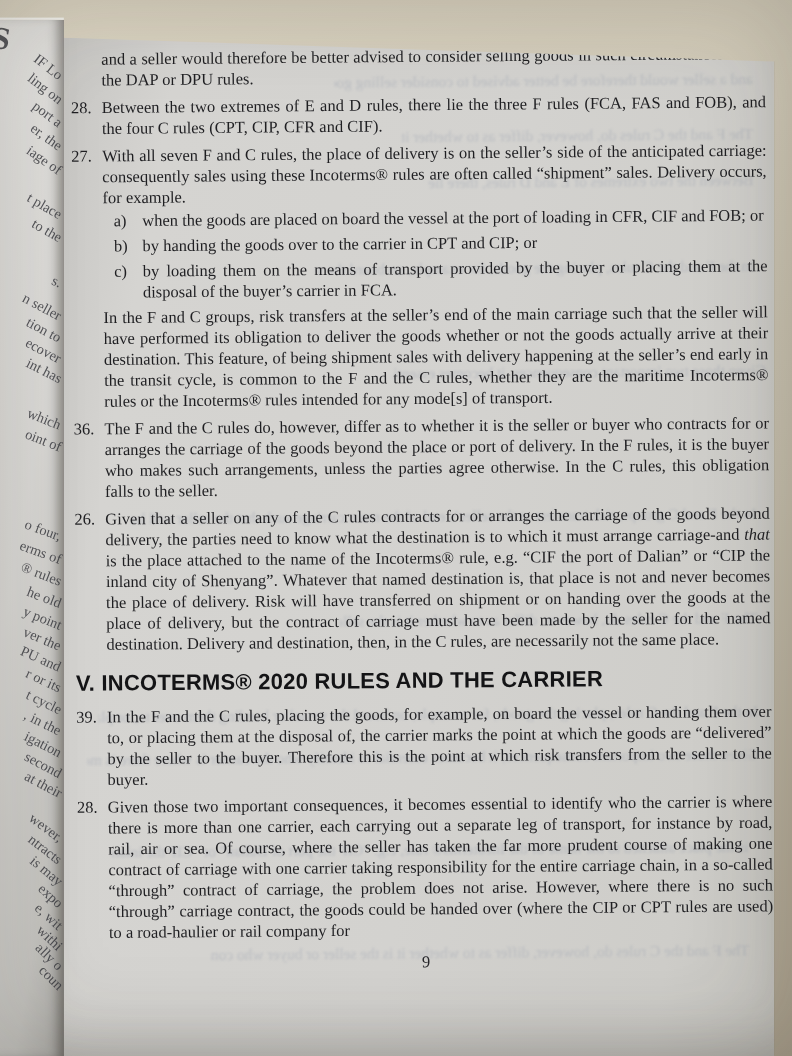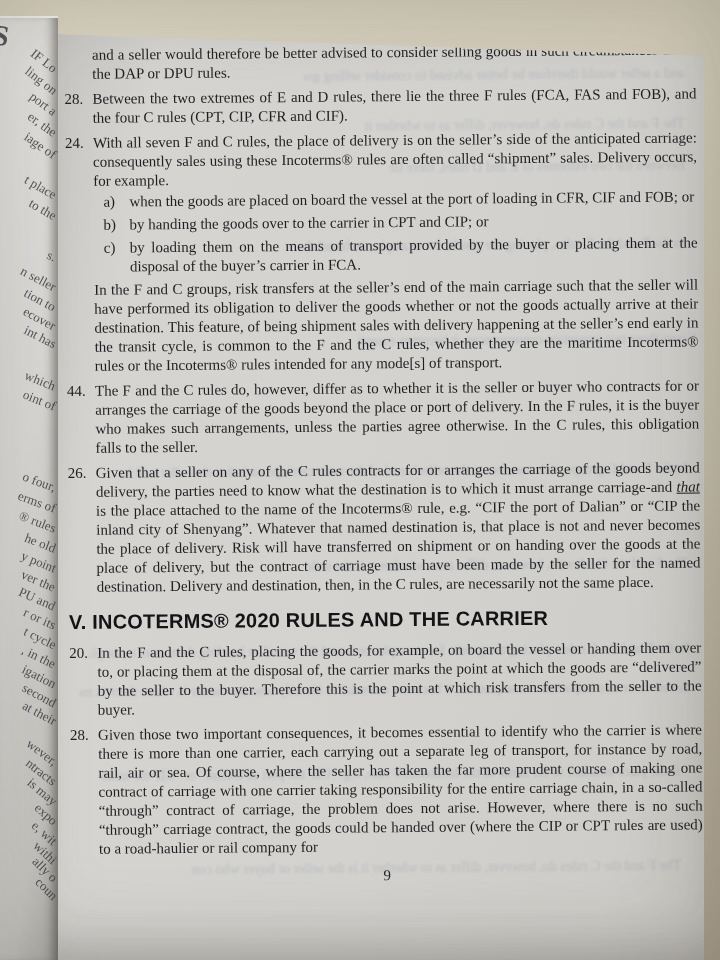--- a/index.html
+++ b/index.html
@@ -52,21 +52,21 @@
   .sbody{flex:1;text-align:justify;}
   .closing{margin-left:28px;text-align:justify;margin-bottom:6px;}
   .heading{
     font-family:"Liberation Sans","DejaVu Sans",sans-serif;
     font-weight:bold;font-size:20px;letter-spacing:.2px;color:#141416;
     margin:16px 0 12px 0;
   }
   .pagenum{text-align:center;margin-top:10px;font-size:15px;color:#26262a;}
   .vignette{position:absolute;inset:0;pointer-events:none;z-index:3;
     box-shadow:inset 0 0 90px rgba(50,45,35,.22);}
-  .em{font-style:italic;text-decoration:underline;}
+  .em{font-style:italic;}
 </style>
 </head>
 <body>
 
 <div class="photo">
 
   <div class="prev-edge">
       <span class="frag frag-big" style="top: 0px; transform: rotate(10deg);">S</span>
       <span class="frag" style="top: 44px; transform: rotate(38deg);">IF Lo</span>
       <span class="frag" style="top: 66px; transform: rotate(38deg);">ling on</span>
@@ -126,51 +126,51 @@
         <div class="para cont">
           <div class="pbody">and a seller would therefore be better advised to consider selling goods in such circumstances under the DAP or DPU rules.</div>
         </div>
 
         <div class="para">
           <div class="pnum">28.</div>
           <div class="pbody">Between the two extremes of E and D rules, there lie the three F rules (FCA, FAS and FOB), and the four C rules (CPT, CIP, CFR and CIF).</div>
         </div>
 
         <div class="para" style="margin-bottom:2px">
-          <div class="pnum">24.</div>
+          <div class="pnum">27.</div>
           <div class="pbody">With all seven F and C rules, the place of delivery is on the seller’s side of the anticipated carriage: consequently sales using these Incoterms® rules are often called “shipment” sales. Delivery occurs, for example.</div>
         </div>
         <div class="sub">
           <div class="smark">a)</div>
           <div class="sbody">when the goods are placed on board the vessel at the port of loading in CFR, CIF and FOB; or</div>
         </div>
         <div class="sub">
           <div class="smark">b)</div>
           <div class="sbody">by handing the goods over to the carrier in CPT and CIP; or</div>
         </div>
         <div class="sub">
           <div class="smark">c)</div>
           <div class="sbody">by loading them on the means of transport provided by the buyer or placing them at the disposal of the buyer’s carrier in FCA.</div>
         </div>
         <div class="closing">In the F and C groups, risk transfers at the seller’s end of the main carriage such that the seller will have performed its obligation to deliver the goods whether or not the goods actually arrive at their destination. This feature, of being shipment sales with delivery happening at the seller’s end early in the transit cycle, is common to the F and the C rules, whether they are the maritime Incoterms® rules or the Incoterms® rules intended for any mode[s] of transport.</div>
 
         <div class="para">
-          <div class="pnum">44.</div>
+          <div class="pnum">36.</div>
           <div class="pbody">The F and the C rules do, however, differ as to whether it is the seller or buyer who contracts for or arranges the carriage of the goods beyond the place or port of delivery. In the F rules, it is the buyer who makes such arrangements, unless the parties agree otherwise. In the C rules, this obligation falls to the seller.</div>
         </div>
 
         <div class="para">
           <div class="pnum">26.</div>
           <div class="pbody"><span>Given that a seller on any of the C rules contracts for or arranges the carriage of the goods beyond delivery, the parties need to know what the destination is to which it must arrange carriage-and </span><span class="em">that</span><span> is the place attached to the name of the Incoterms® rule, e.g. “CIF the port of Dalian” or “CIP the inland city of Shenyang”. Whatever that named destination is, that place is not and never becomes the place of delivery. Risk will have transferred on shipment or on handing over the goods at the place of delivery, but the contract of carriage must have been made by the seller for the named destination. Delivery and destination, then, in the C rules, are necessarily not the same place.</span></div>
         </div>
 
         <div class="heading">V. INCOTERMS® 2020 RULES AND THE CARRIER</div>
 
         <div class="para">
-          <div class="pnum">20.</div>
+          <div class="pnum">39.</div>
           <div class="pbody">In the F and the C rules, placing the goods, for example, on board the vessel or handing them over to, or placing them at the disposal of, the carrier marks the point at which the goods are “delivered” by the seller to the buyer. Therefore this is the point at which risk transfers from the seller to the buyer.</div>
         </div>
 
         <div class="para">
           <div class="pnum">28.</div>
           <div class="pbody">Given those two important consequences, it becomes essential to identify who the carrier is where there is more than one carrier, each carrying out a separate leg of transport, for instance by road, rail, air or sea. Of course, where the seller has taken the far more prudent course of making one contract of carriage with one carrier taking responsibility for the entire carriage chain, in a so-called “through” contract of carriage, the problem does not arise. However, where there is no such “through” carriage contract, the goods could be handed over (where the CIP or CPT rules are used) to a road-haulier or rail company for</div>
         </div>
 
         <div class="pagenum">9</div>
       </div>

